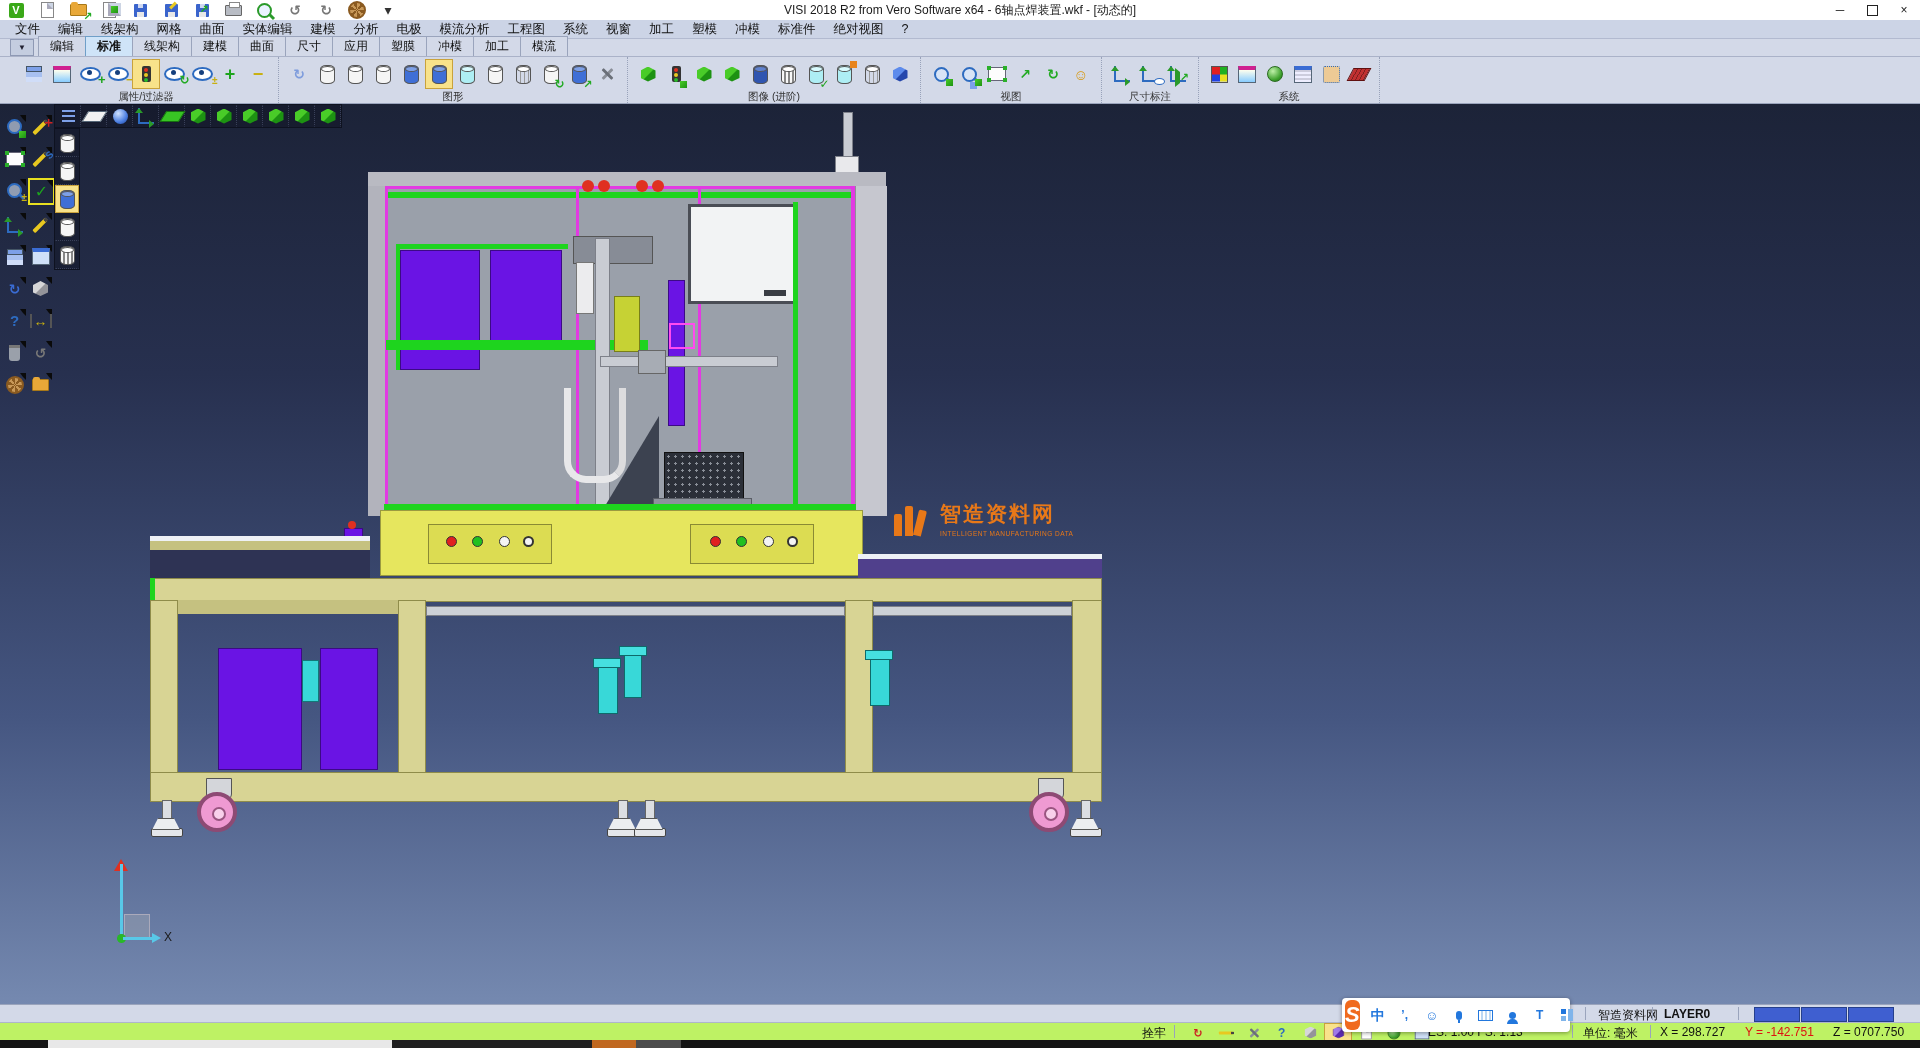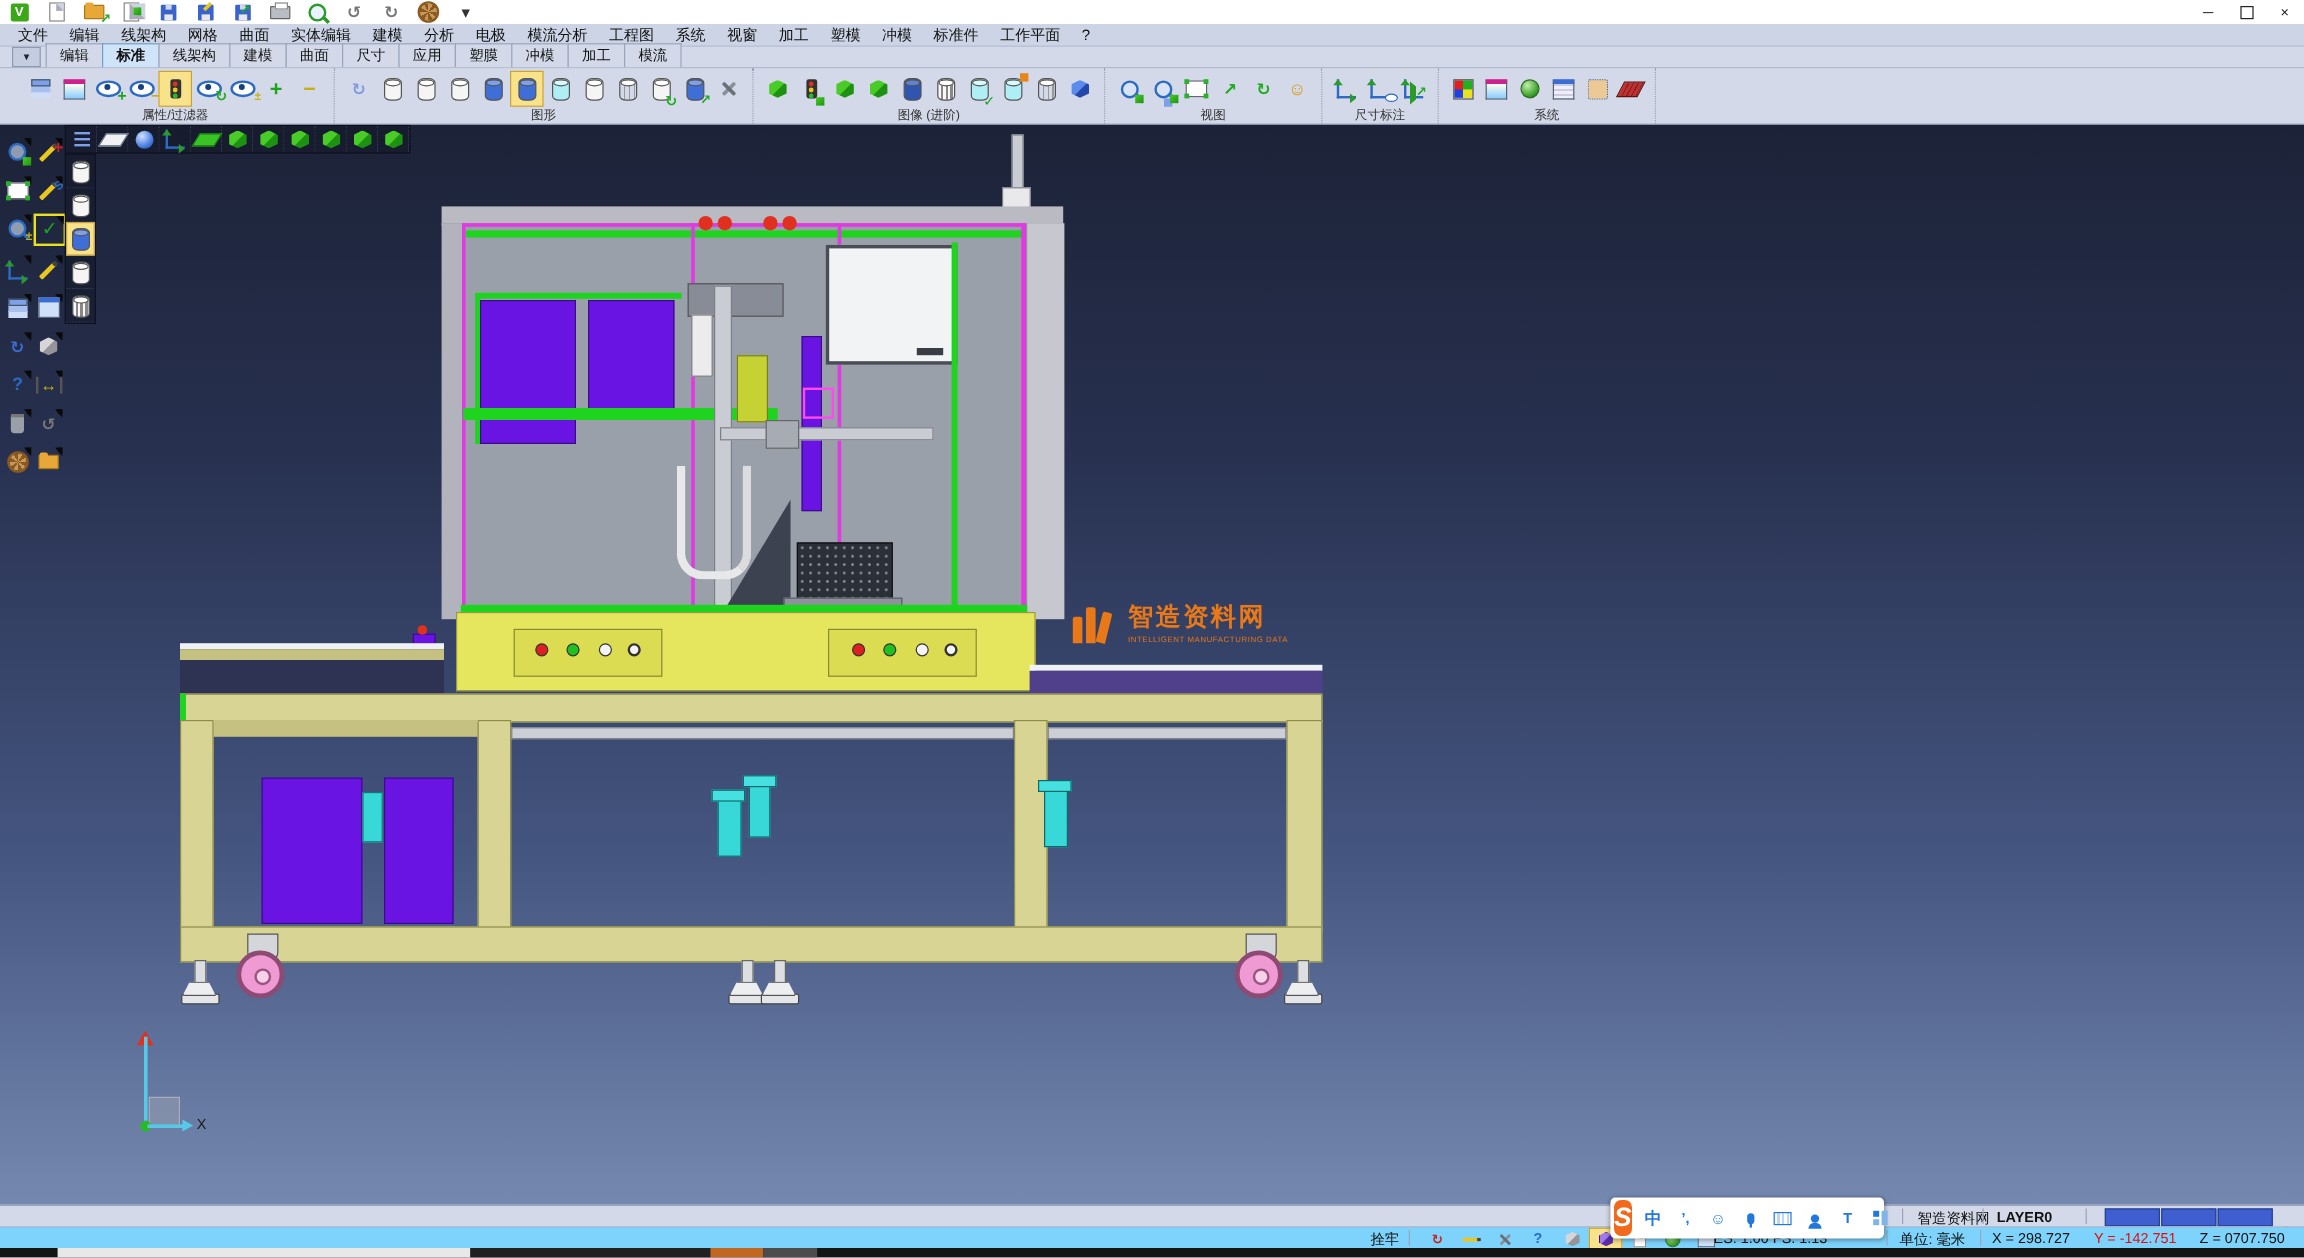--- a/index.html
+++ b/index.html
@@ -177,21 +177,21 @@
   
   #watermark{position:absolute;left:840px;top:396px;display:flex;align-items:flex-start;gap:8px;}
   #wm-logo{width:40px;height:38px;position:relative;}
   #wm-logo i{position:absolute;bottom:2px;width:8px;background:#e87818;border-radius:2px 2px 0 0;display:block;}
   #wm-text .t1{font-size:21px;font-weight:bold;color:#e87818;letter-spacing:2px;}
   #wm-text .t2{font-size:6.5px;color:#e87818;letter-spacing:.5px;margin-top:2px;}
   
   #triad{position:absolute;left:58px;top:748px;width:70px;height:100px;}
   
   #status-upper{position:absolute;left:0;top:1004px;width:1920px;height:18px;background:#d3d9e8;border-top:1px solid #9aa4bc;}
-  #status-lower{position:absolute;left:0;top:1022px;width:1920px;height:18px;background:#7dd3fc;border-top:1px solid #aeb6ca;}
+  #status-lower{position:absolute;left:0;top:1022px;width:1920px;height:18px;background:#bef264;border-top:1px solid #aeb6ca;}
   .stext{position:absolute;top:2px;font-size:12px;color:#111;white-space:nowrap;}
   .ssep{position:absolute;top:2px;width:1px;height:13px;background:#9aa4bc;}
   .bluebox{position:absolute;top:2px;width:44px;height:13px;background:#3f5fd0;border:1px solid #26408c;}
   #coord-y{color:#dd1111;}
   #status-icons{position:absolute;left:1184px;top:0;display:flex;}
   #status-icons .ibtn{width:26px;height:17px;}
   #status-icons .ibtn .g{transform:scale(.8);}
   #status-icons .ibtn.hl{background:#f8e28a;border:1px solid #c9a23c;}
   
   #ime{position:absolute;left:1342px;top:998px;width:228px;height:34px;background:#fff;border-radius:4px;
@@ -245,20 +245,21 @@
       <span class="ibtn">
         <i class="g p-glyph c-gray">↻</i>
       </span>
       <span class="ibtn">
         <i class="g p-wheel"></i>
       </span>
       <span class="ibtn">
         <i class="g p-glyph c-dark">▾</i>
       </span>
     </div>
+  <div id="title-text">VISI 2018 R2 from Vero Software x64 - 6轴点焊装置.wkf - [动态的]</div>
   <div id="wincontrols">
     <span class="wc">─</span>
     <span class="wc">
         <span class="box"></span>
       </span>
     <span class="wc">×</span>
   </div>
 </div>
 
 <div id="menubar">
@@ -272,21 +273,21 @@
     <span class="mitem">分析</span>
     <span class="mitem">电极</span>
     <span class="mitem">模流分析</span>
     <span class="mitem">工程图</span>
     <span class="mitem">系统</span>
     <span class="mitem">视窗</span>
     <span class="mitem">加工</span>
     <span class="mitem">塑模</span>
     <span class="mitem">冲模</span>
     <span class="mitem">标准件</span>
-    <span class="mitem">工作平面</span>
+    <span class="mitem">绝对视图</span>
     <span class="mitem">?</span>
   </div>
 
 <div id="tabbar">
   <span id="tab-overflow">▼</span>
   <span style="display:flex;">
       <span class="titem">编辑</span>
       <span class="titem active">标准</span>
       <span class="titem">线架构</span>
       <span class="titem">建模</span>

